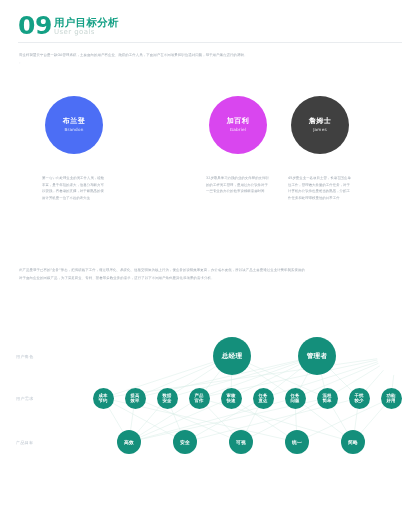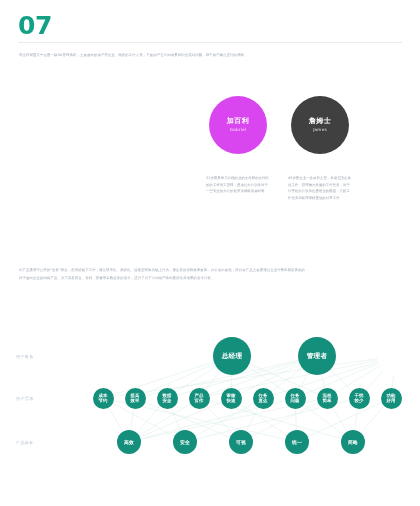--- a/index.html
+++ b/index.html
@@ -191,30 +191,43 @@
     font-size: 4.8px;
     font-weight: bold;
     letter-spacing: 0.2px;
   }
   .node-need span, .node-goal span, .node-role span { display: block; }
 </style>
 </head>
 <body>
 
 <div id="header">
-  <div id="section-number">07</div>
+  <div id="section-number">09</div>
+  <div id="title-wrap">
+    <div id="title-cn">用户目标分析</div>
+    <div id="title-en">User goals</div>
+  </div>
   <div id="header-rule"></div>
 </div>
 
 <div id="intro">
   <p>周企柯智慧云平台是一款OA管理系统，主要面向的用户有企业、政府的工作人员，下面用户在不同场景和职位遇到问题，基于用户痛点进行的调研。</p>
   <p>。</p>
 </div>
 
 <div id="personas">
+    <div class="persona" style="left: 24px;">
+      <div class="persona-circle" style="background: rgb(76, 110, 245);">
+        <div class="persona-name-cn">布兰登</div>
+        <div class="persona-name-en">Brandon</div>
+      </div>
+      <div class="persona-desc">
+        <p>第一ないの处理企业的员工作人员，经验丰富，是千年轻的规大，信息分布能力可以较强，有着期的支撑，对于能熟悉的使用计算机是一位了不起的老先生</p>
+      </div>
+    </div>
     <div class="persona" style="left: 188px;">
       <div class="persona-circle" style="background: #d946ef;">
         <div class="persona-name-cn">加百利</div>
         <div class="persona-name-en">Gabriel</div>
       </div>
       <div class="persona-desc">
         <p>32岁最具学习力强的业的文件整的文件职的的工程员工管理，是用过办公软件对于一些专业的办公的他来说都能需要时间</p>
       </div>
     </div>
     <div class="persona" style="left: 270px;">

